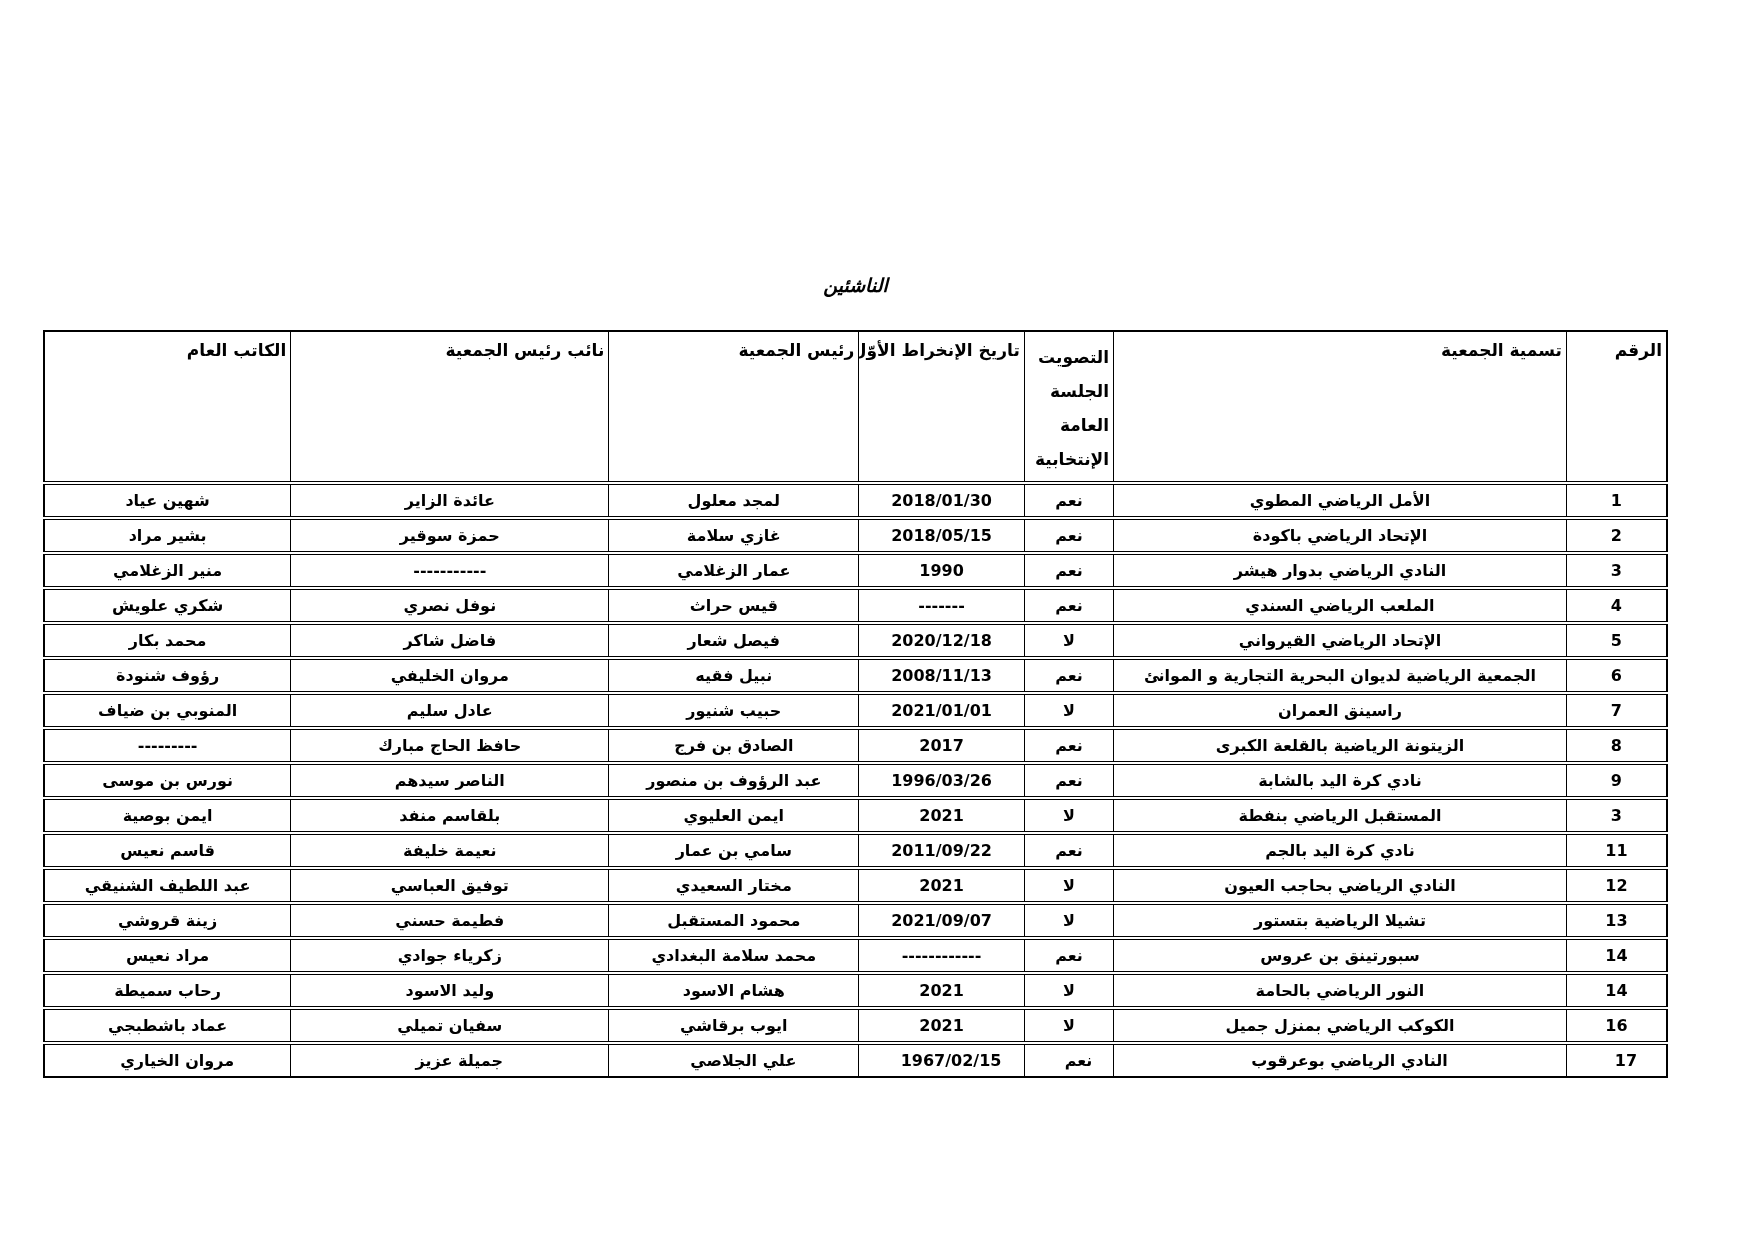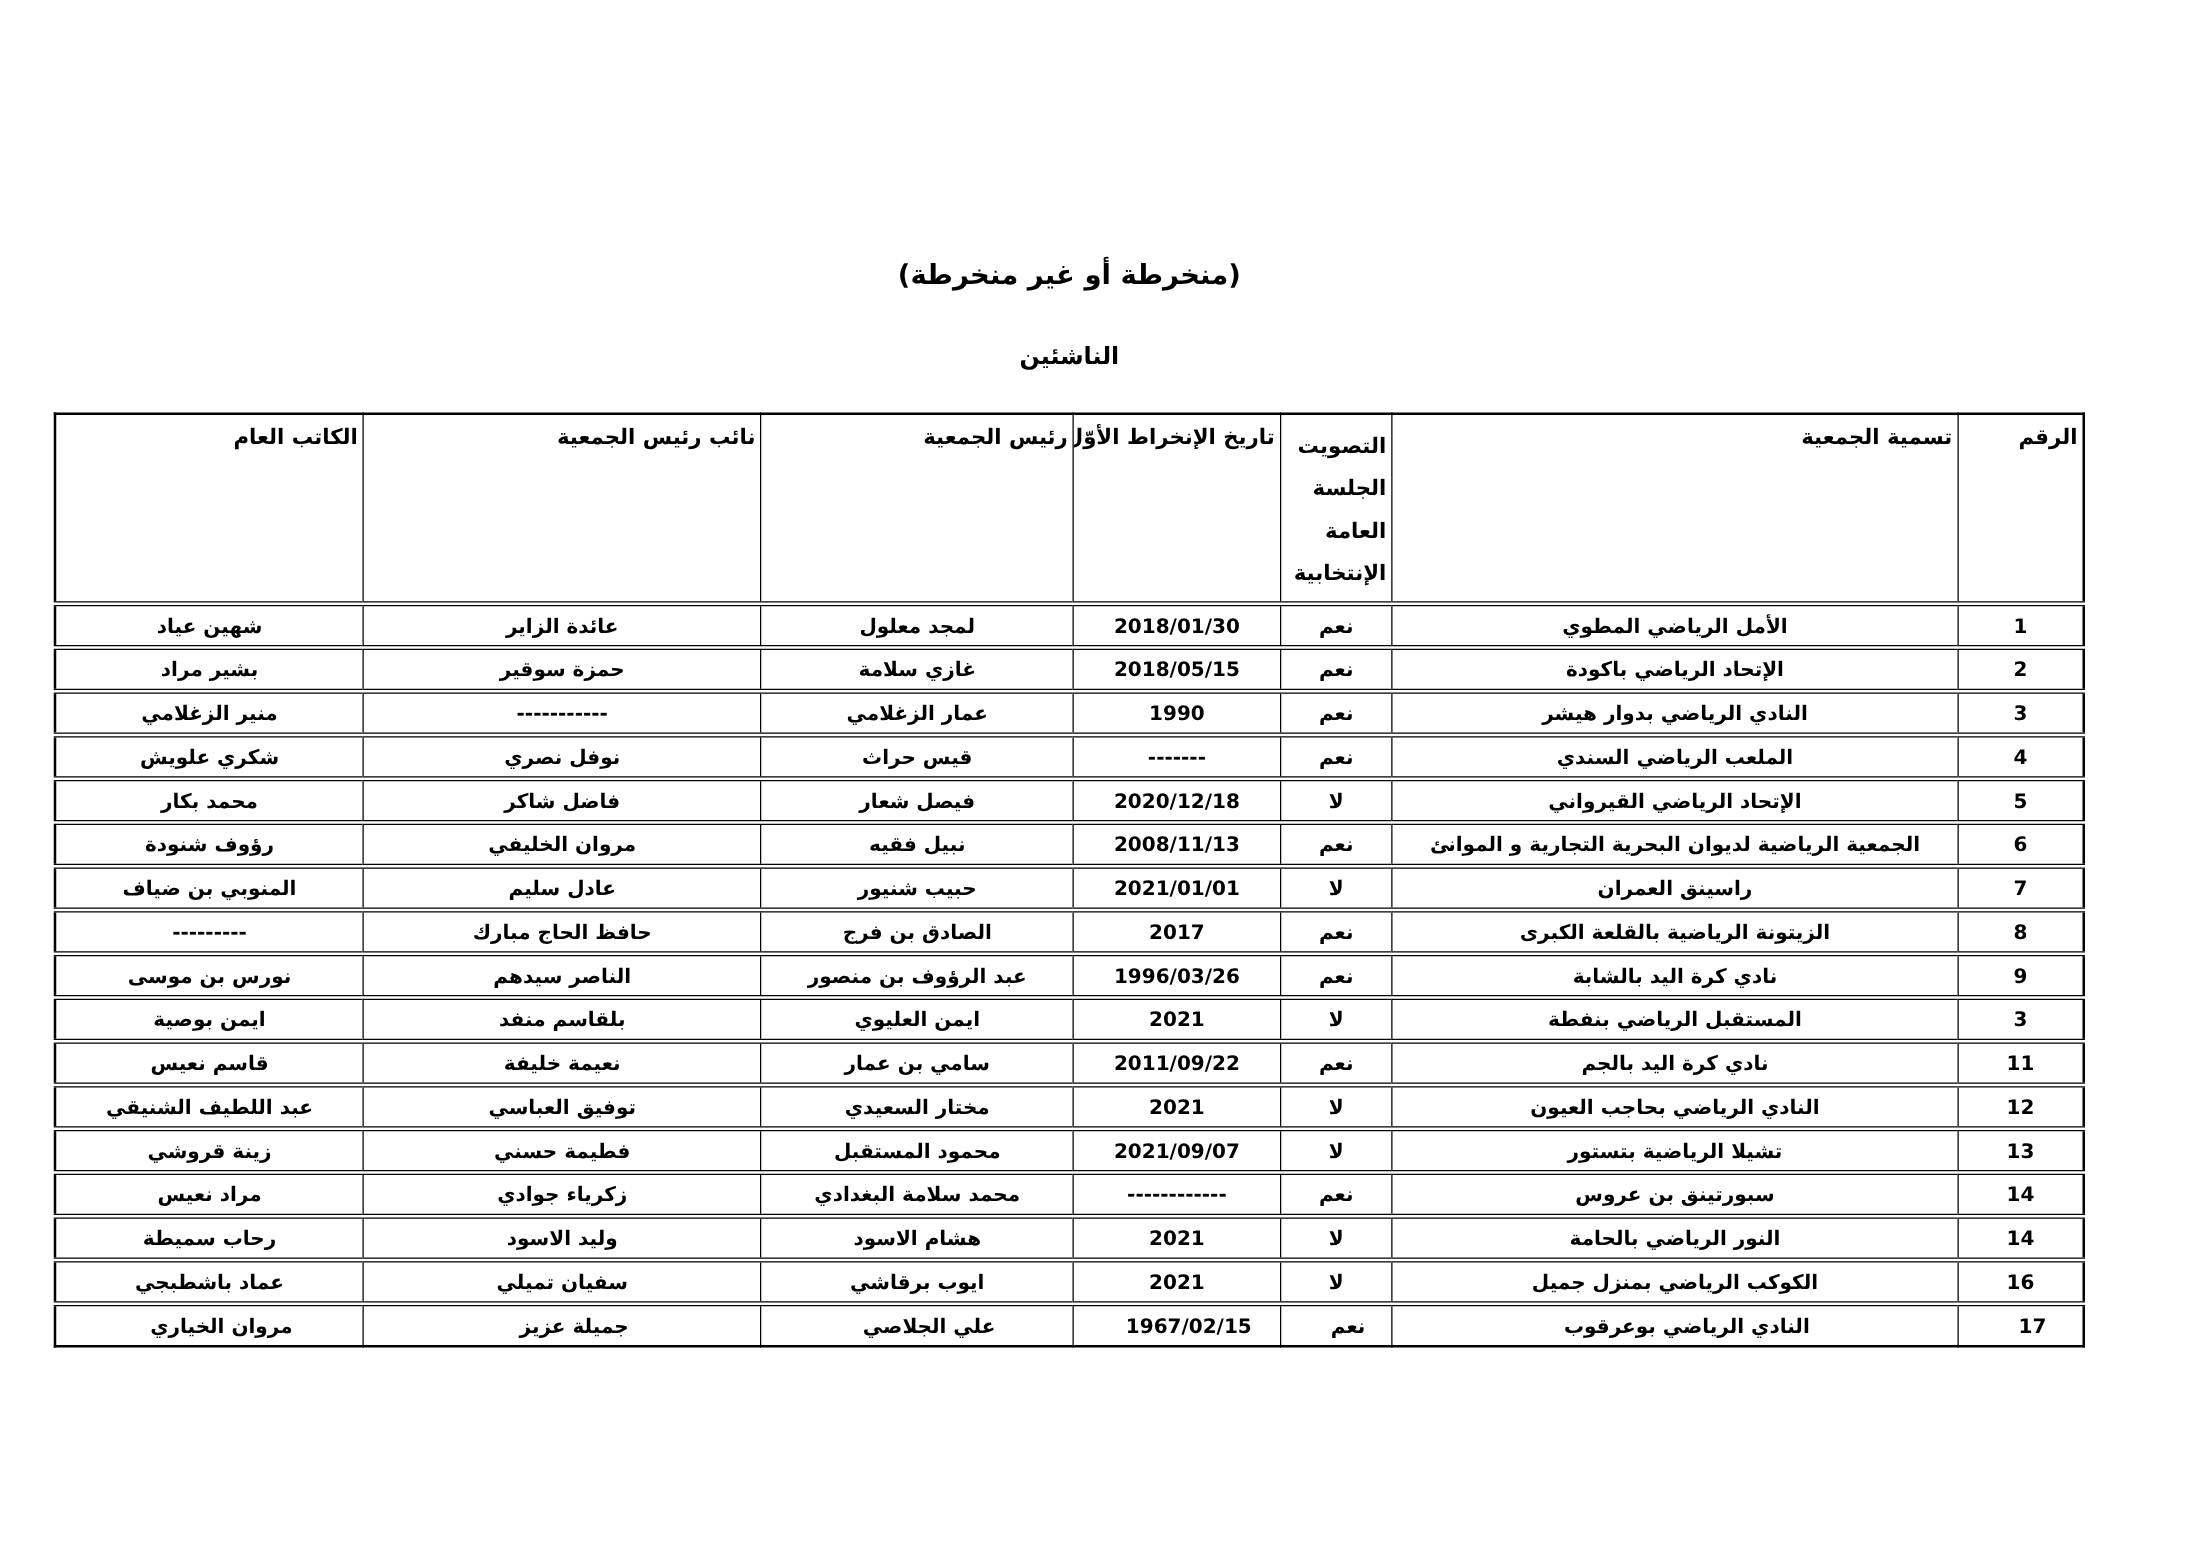--- a/index.html
+++ b/index.html
@@ -20,21 +20,21 @@
   .heading {
     position: absolute;
     left: 43px;
     width: 1625px;
     text-align: center;
     font-weight: bold;
     color: #000;
   }
   .title    { top: 145px; font-size: 22px; line-height: 30px; }
   .subtitle { top: 206px; font-size: 22px; line-height: 30px; }
-  .section  { top: 272px; font-size: 19px; line-height: 26px; }
+  .section  { top: 272px; font-size: 19px; line-height: 26px; font-style: italic; }
 
   table.assoc {
     position: absolute;
     top: 330px;
     left: 43px;
     width: 1625px;
     border-collapse: collapse;
     table-layout: fixed;
     border: 2px solid #000;
     font-weight: bold;
@@ -66,21 +66,20 @@
     padding-left: 23px;
   }
   .vote-line { line-height: 34px; }
   td.num-cell, td.date-cell { font-size: 15px; }
 </style>
 </head>
 <body>
 
 <div class="page">
 
-  <div class="heading subtitle">(منخرطة أو غير منخرطة)</div>
   <div class="heading section">الناشئين</div>
 
   <table class="assoc">
     <colgroup>
       <col style="width:6.2%">
       <col style="width:27.9%">
       <col style="width:5.5%">
       <col style="width:10.2%">
       <col style="width:15.4%">
       <col style="width:19.6%">

